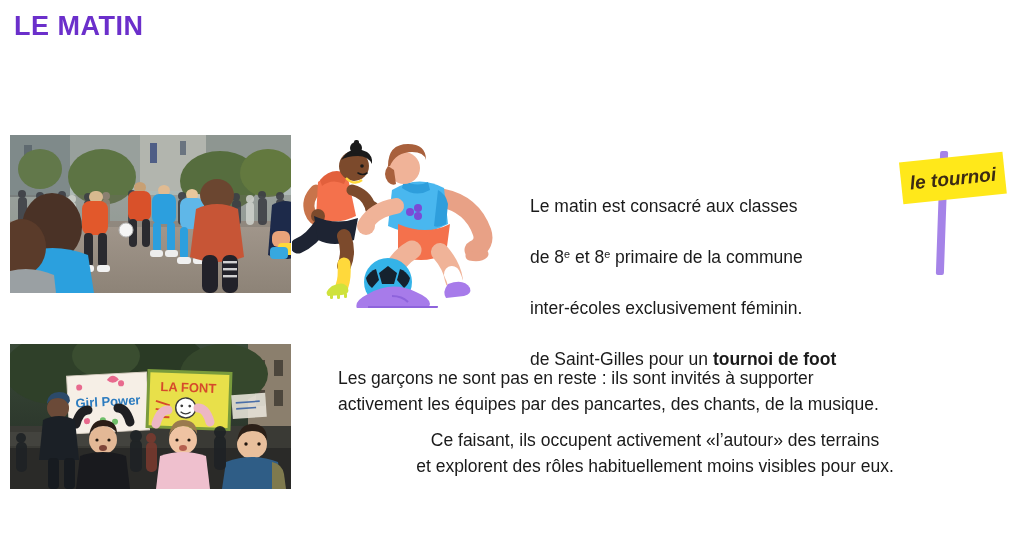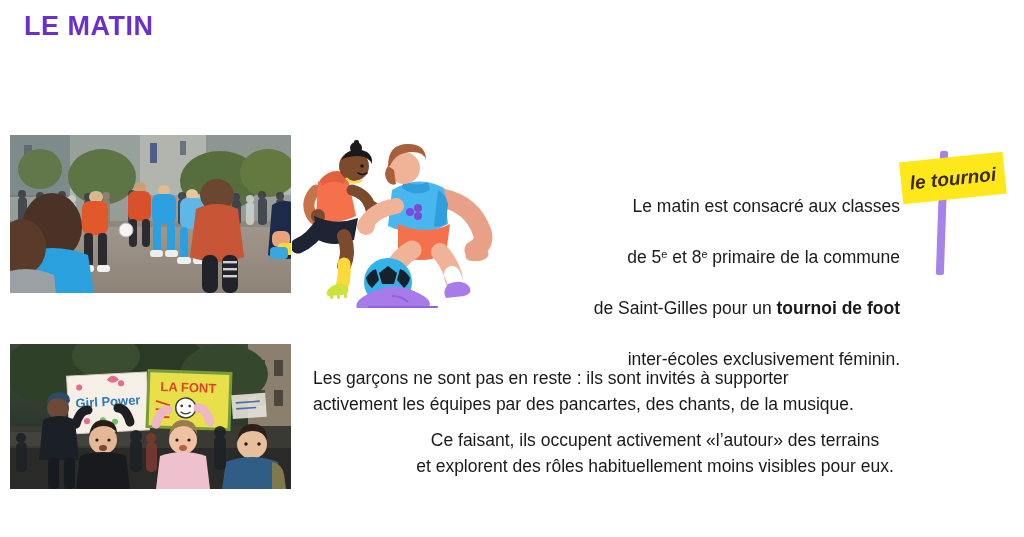--- a/index.html
+++ b/index.html
@@ -11,21 +11,20 @@
     overflow: hidden;
   }
   .slide { position: relative; width: 1024px; height: 537px; background:#fff; }
 
   
   .page-title {
     position: absolute; left: 14px; top: 11px;
     font-size: 27px; font-weight: bold; letter-spacing: 0.5px;
     color: #6B2FCB;
     font-family: "Liberation Sans", sans-serif;
-    margin-left: 10px;
   }
 
   
   .photo { position: absolute; overflow: hidden; background:#8a8279; }
   .photo svg { display:block; width:100%; height:100%; }
 
   #photo-tournament { left: 10px; top: 135px; width: 281px; height: 158px; }
   #photo-supporters { left: 10px; top: 344px; width: 281px; height: 145px; }
 
   
@@ -34,22 +33,22 @@
 
   
   .body-text {
     position: absolute;
     color: #1a1a1a;
     font-size: 17.5px;
     line-height: 25.5px;
     font-family: "Liberation Sans", sans-serif;
     white-space: pre-line;
   }
-  #para-morning { left: 530px; top: 168px; width: 370px; text-align: right; }
-  #para-boys    { left: 313px; top: 366px; width: 660px; }
+  #para-morning { left: 530px; top: 168px; width: 370px; }
+  #para-boys    { left: 338px; top: 366px; width: 660px; }
   #para-roles   { left: 325px; top: 428px; width: 660px; text-align: center; }
   .bold-run { font-weight: bold; }
   sup { font-size: 0.62em; vertical-align: 0.5em; line-height: 0; }
 
   
   #sign-badge { position: absolute; left: 893px; top: 145px; width: 120px; height: 135px; }
   #sign-badge svg { display:block; width:100%; height:100%; }
 </style>
 </head>
 <body>
@@ -276,23 +275,23 @@
 
         <path d="M76 166 q24 -14 48 -2 q14 6 14 12 l-2 6 h-70 q-6 -8 10 -16 z" fill="#A77BEA"></path>
         <path d="M76 178 h70 l-1 5 h-69 z" fill="#8E63DC"></path>
         <path d="M100 168 q10 0 16 6" stroke="#8E63DC" stroke-width="2" fill="none"></path>
       </g>
     </svg>
   </div>
 
   <div class="body-text" id="para-morning">
     <div>Le matin est consacré aux classes</div>
-    <div><span>de 5</span><sup>e</sup><span> et 8</span><sup>e</sup><span> primaire de la commune</span></div>
+    <div><span>de 8</span><sup>e</sup><span> et 8</span><sup>e</sup><span> primaire de la commune</span></div>
+    <div>inter-écoles exclusivement féminin.</div>
     <div><span>de Saint-Gilles pour un </span><span class="bold-run">tournoi de foot</span></div>
-    <div>inter-écoles exclusivement féminin.</div>
   </div>
 
   <div class="body-text" id="para-boys">Les garçons ne sont pas en reste : ils sont invités à supporter
 activement les équipes par des pancartes, des chants, de la musique.</div>
 
   <div class="body-text" id="para-roles">Ce faisant, ils occupent activement «l’autour» des terrains
 et explorent des rôles habituellement moins visibles pour eux.</div>
 
   <div id="sign-badge">
     <svg viewBox="0 0 120 135">

